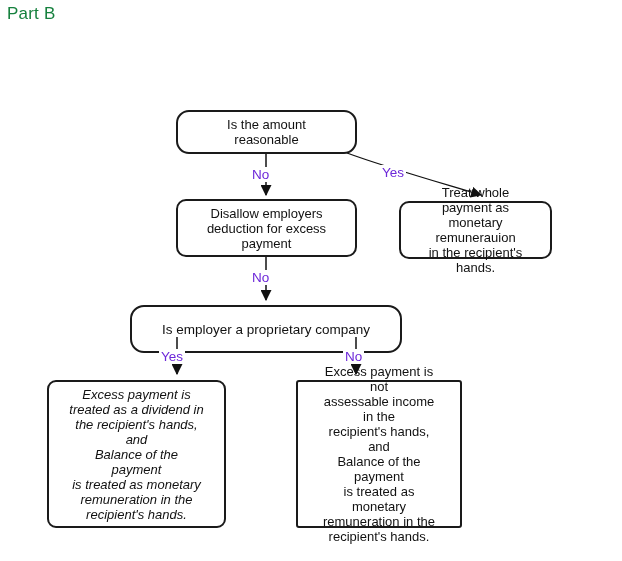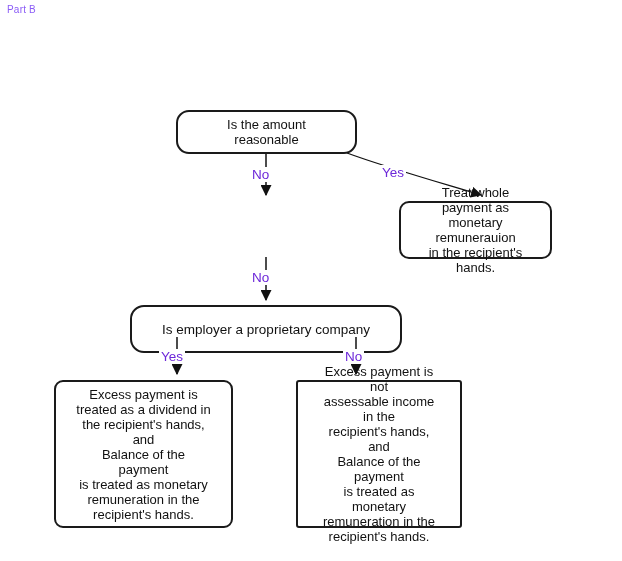--- a/index.html
+++ b/index.html
@@ -6,21 +6,21 @@
   html,body { background:#ffffff; }
   .page {
     position:relative;
     width:622px; height:561px;
     background:#ffffff;
     font-family:"Liberation Sans", sans-serif;
     overflow:hidden;
   }
   .part-label {
     position:absolute; left:7px; top:4px;
-    font-size:10px; color:#8b5cf6;
+    font-size:17px; color:#15803d;
     letter-spacing:0.2px;
   }
   .page-title {
     position:absolute; left:7px; top:36px; width:590px;
     font-size:21px; font-weight:bold; font-style:italic;
     color:#0d0d0d; line-height:26px; letter-spacing:0.3px;
     white-space:pre-line;
   }
   
   .node {
@@ -45,21 +45,21 @@
     background-image:
       linear-gradient(45deg,#999999 25%,transparent 25%,transparent 75%,#999999 75%),
       linear-gradient(45deg,#999999 25%,transparent 25%,transparent 75%,#999999 75%);
     background-position:0 0,2px 2px;
     background-size:4px 4px;
   }
   .node-q1        { left:176px; top:110px; width:181px; height:44px; border-radius:13px; }
   .node-disallow  { left:176px; top:199px; width:181px; height:58px; border-radius:10px; }
   .node-treat     { left:399px; top:201px; width:153px; height:58px; border-radius:10px; }
   .node-q2        { left:130px; top:305px; width:272px; height:48px; border-radius:14px; font-size:13.5px; }
-  .node-dividend  { left:54px;  top:380px; width:179px; height:148px; border-radius:9px; }
+  .node-dividend  { left:47px;  top:380px; width:179px; height:148px; border-radius:9px;font-style:italic; }
   .node-notassess { left:296px; top:380px; width:166px; height:148px; border-radius:3px; }
   
   .connectors {
     position:absolute; left:0; top:0; width:622px; height:561px;
     z-index:5; pointer-events:none;
   }
   .edge-label {
     position:absolute; z-index:6;
     background:#ffffff;
     font-size:13.5px; color:#6d28d9;
@@ -74,20 +74,23 @@
 </head>
 <body>
 
 <div class="page">
 
   <div class="part-label">Part B</div>
 
 
   <div class="node node-q1">Is the amount reasonable</div>
 
+  <div class="node node-disallow">Disallow employers
+deduction for excess
+payment</div>
 
   <div class="node node-treat">Treat whole payment as
 monetary remunerauion
 in the recipient's hands.</div>
 
   <div class="node node-q2">Is employer a proprietary company</div>
 
   <div class="node node-dividend">Excess payment is
 treated as a dividend in
 the recipient's hands,

